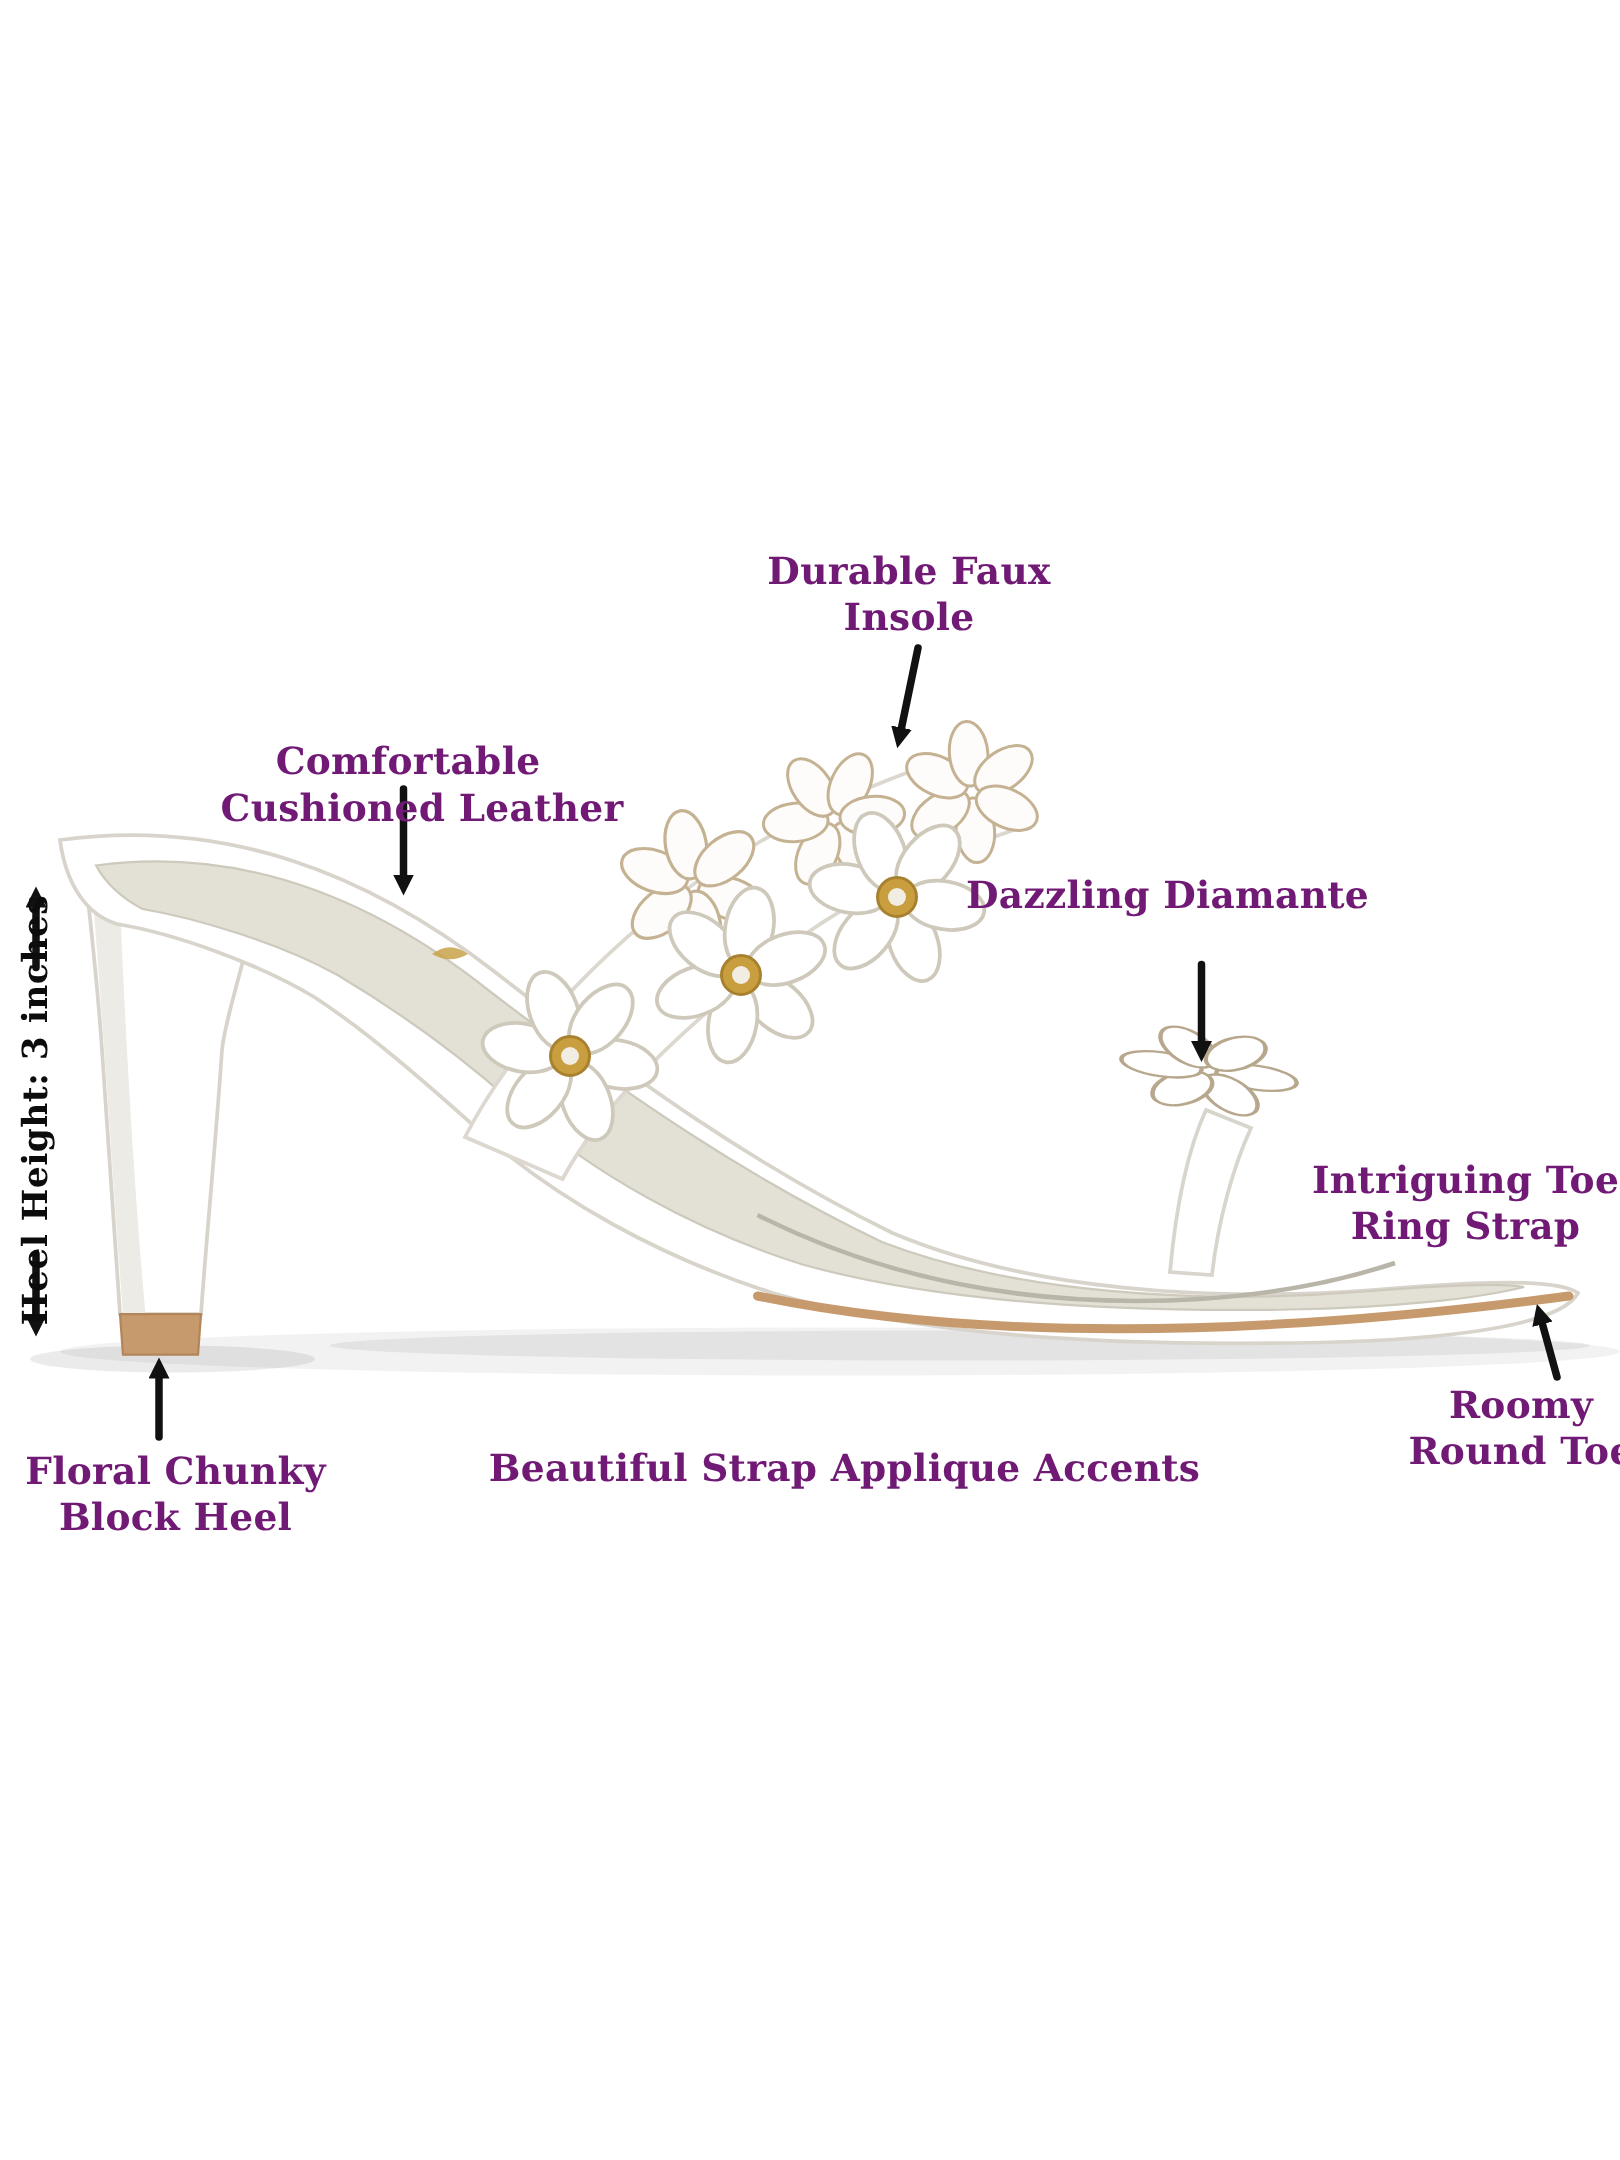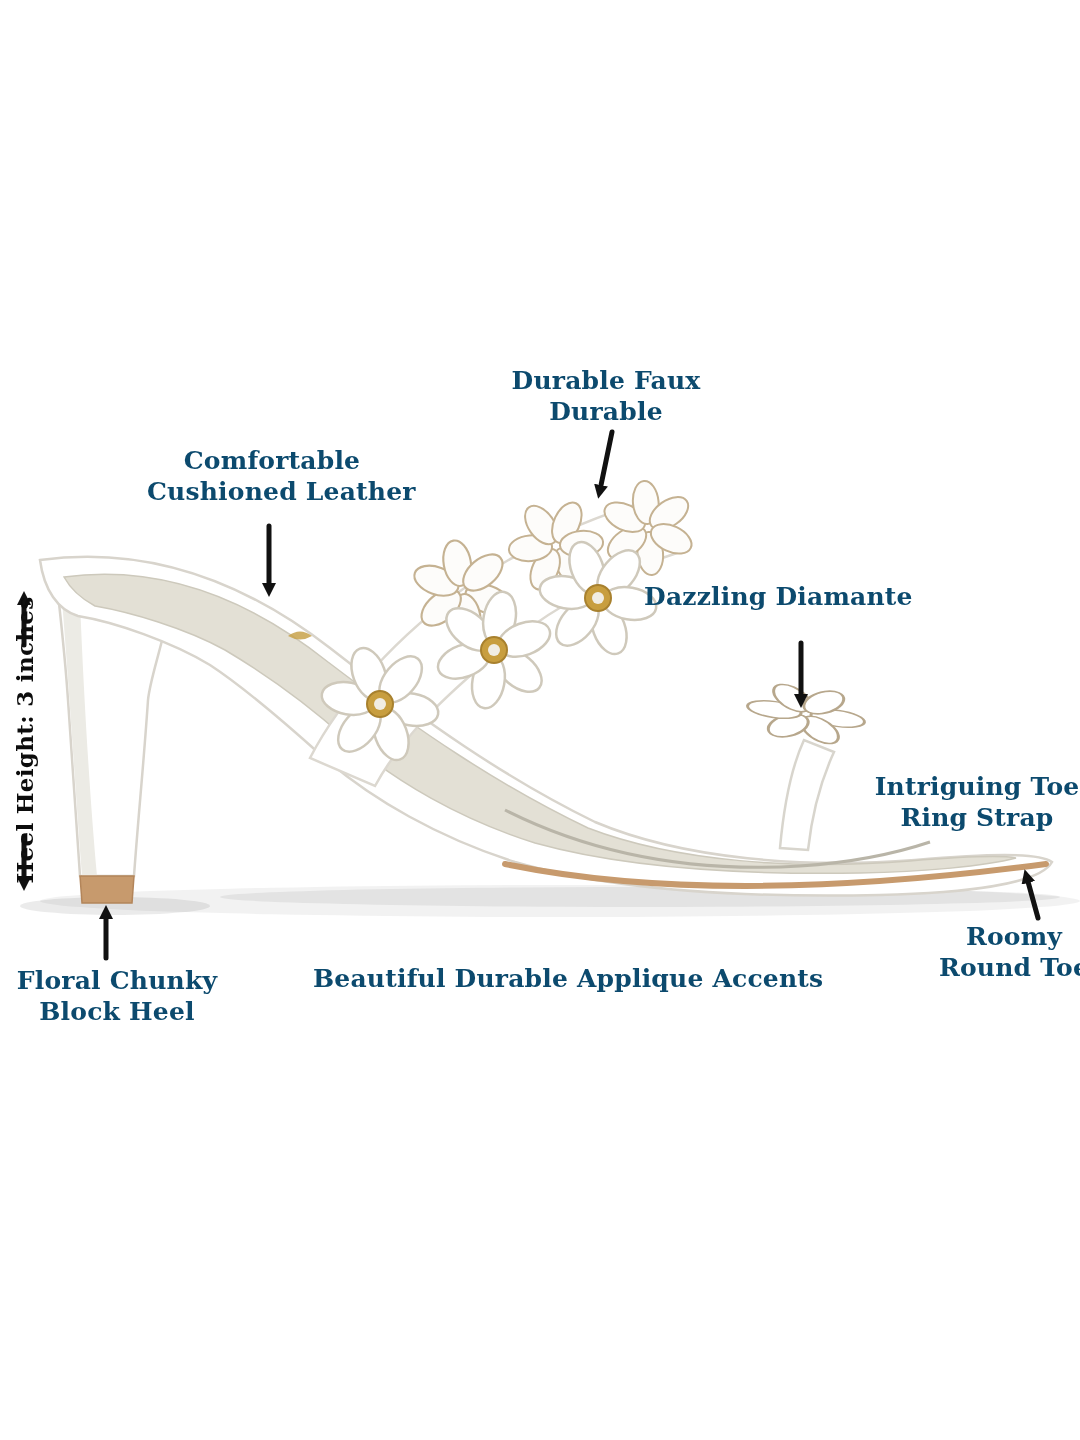--- a/index.html
+++ b/index.html
@@ -12,21 +12,21 @@
     color:#0c0c0c;
   }
   #shoe-art{position:absolute;left:0;top:0;}
   .callout{
     position:absolute;
     font-weight:700;
     font-size:25px;
     line-height:1.22;
     text-align:center;
     letter-spacing:.2px;
-    color:#0c4a6e;
+    color:#701a75;
     white-space:nowrap;
   }
   .callout span{display:block;}
   .vlabel{
     position:absolute;
     left:24px;top:740px;
     transform:translate(-50%,-50%) rotate(-90deg);
     font-weight:700;
     font-size:23px;
     white-space:nowrap;
@@ -122,24 +122,24 @@
       <path d="M801,643 L801,699" marker-end="url(#ah)"></path>
       <path d="M106,958 L106,914" marker-end="url(#ah)"></path>
       <path d="M1038,918 L1027,878" marker-end="url(#ah)"></path>
       <path d="M24,645 L24,600" marker-end="url(#ah)"></path>
       <path d="M24,836 L24,882" marker-end="url(#ah)"></path>
     </g>
   </svg>
 
   <div class="callout" style="left:491px;top:366px;width:230px;">
     <span>Durable Faux</span>
-    <span>Durable</span>
+    <span>Insole</span>
   </div>
 
-  <div class="callout" style="left:147px;top:446px;width:250px;">
+  <div class="callout" style="left:147px;top:493px;width:250px;">
     <span>Comfortable</span>
     <span>Cushioned Leather</span>
   </div>
 
   <div class="callout" style="left:644px;top:582px;width:250px;">
     <span>Dazzling Diamante</span>
   </div>
 
   <div class="callout" style="left:862px;top:772px;width:230px;">
     <span>Intriguing Toe</span>
@@ -149,21 +149,21 @@
   <div class="vlabel">
     <span>Heel Height: 3 inches</span>
   </div>
 
   <div class="callout" style="left:2px;top:966px;width:230px;">
     <span>Floral Chunky</span>
     <span>Block Heel</span>
   </div>
 
   <div class="callout" style="left:313px;top:964px;width:500px;">
-    <span>Beautiful Durable Applique Accents</span>
+    <span>Beautiful Strap Applique Accents</span>
   </div>
 
   <div class="callout" style="left:934px;top:922px;width:160px;">
     <span>Roomy</span>
     <span>Round Toe</span>
   </div>
 
 </div>
 
 </body></html>

